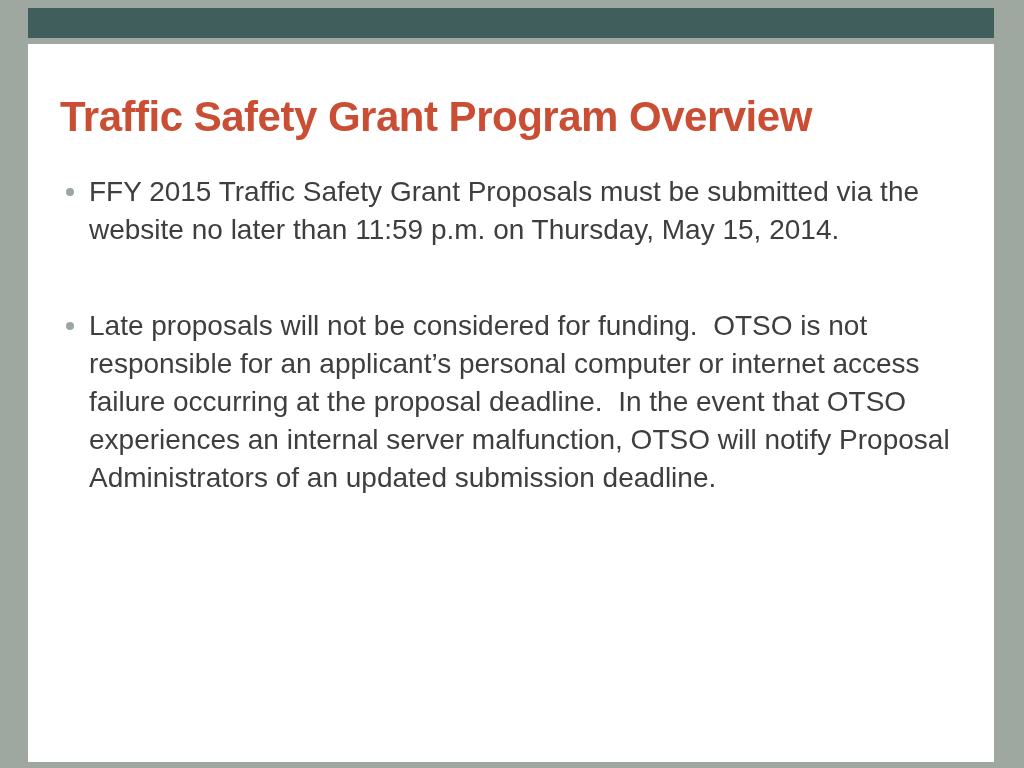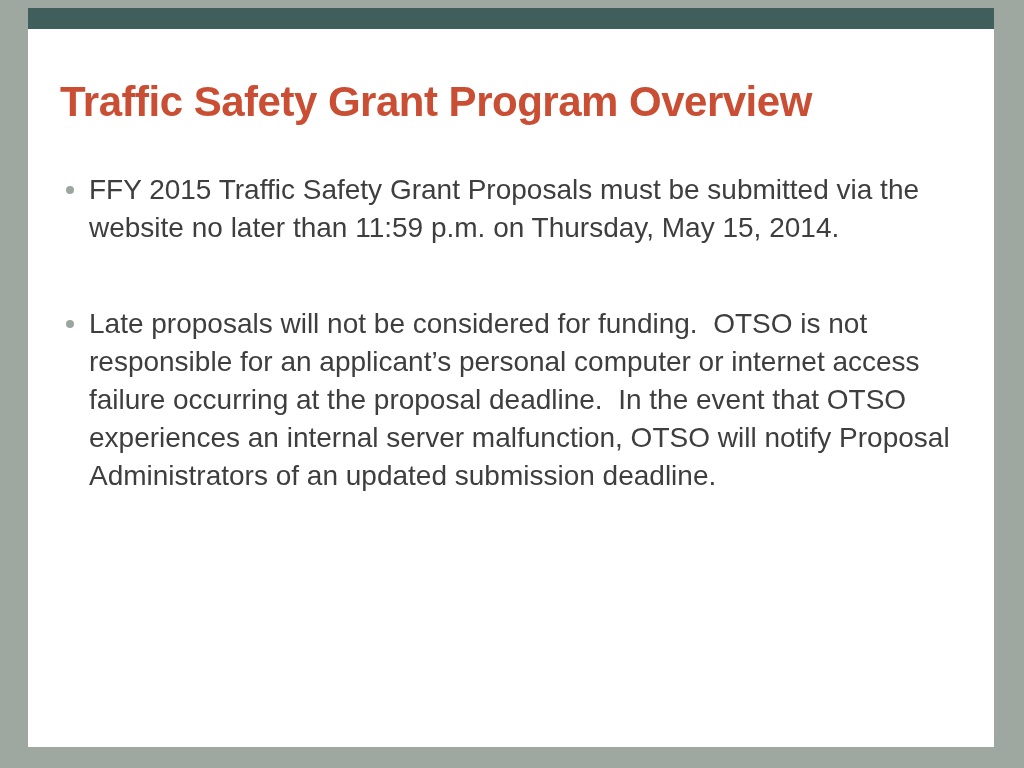--- a/index.html
+++ b/index.html
@@ -24,37 +24,37 @@
     left: 28px;
     top: 8px;
     width: 966px;
     height: 30px;
     background: #3F5E5C;
   }
 
   .slide-paper {
     position: absolute;
     left: 28px;
-    top: 29px;
+    top: 44px;
     width: 966px;
     height: 718px;
     background: #FFFFFF;
     padding: 50px 44px 11px 32px;
   }
 
   .slide-title {
     font-size: 42px;
     line-height: 1.1;
     font-weight: bold;
     color: #CA4E33;
     letter-spacing: -0.5px;
   }
 
   .bullet-list {
-    margin-top: 46px;
+    margin-top: 33px;
     padding-left: 6px;
   }
 
   .bullet-item {
     display: flex;
     align-items: flex-start;
     margin-bottom: 58px;
   }
 
   .bullet-dot {

